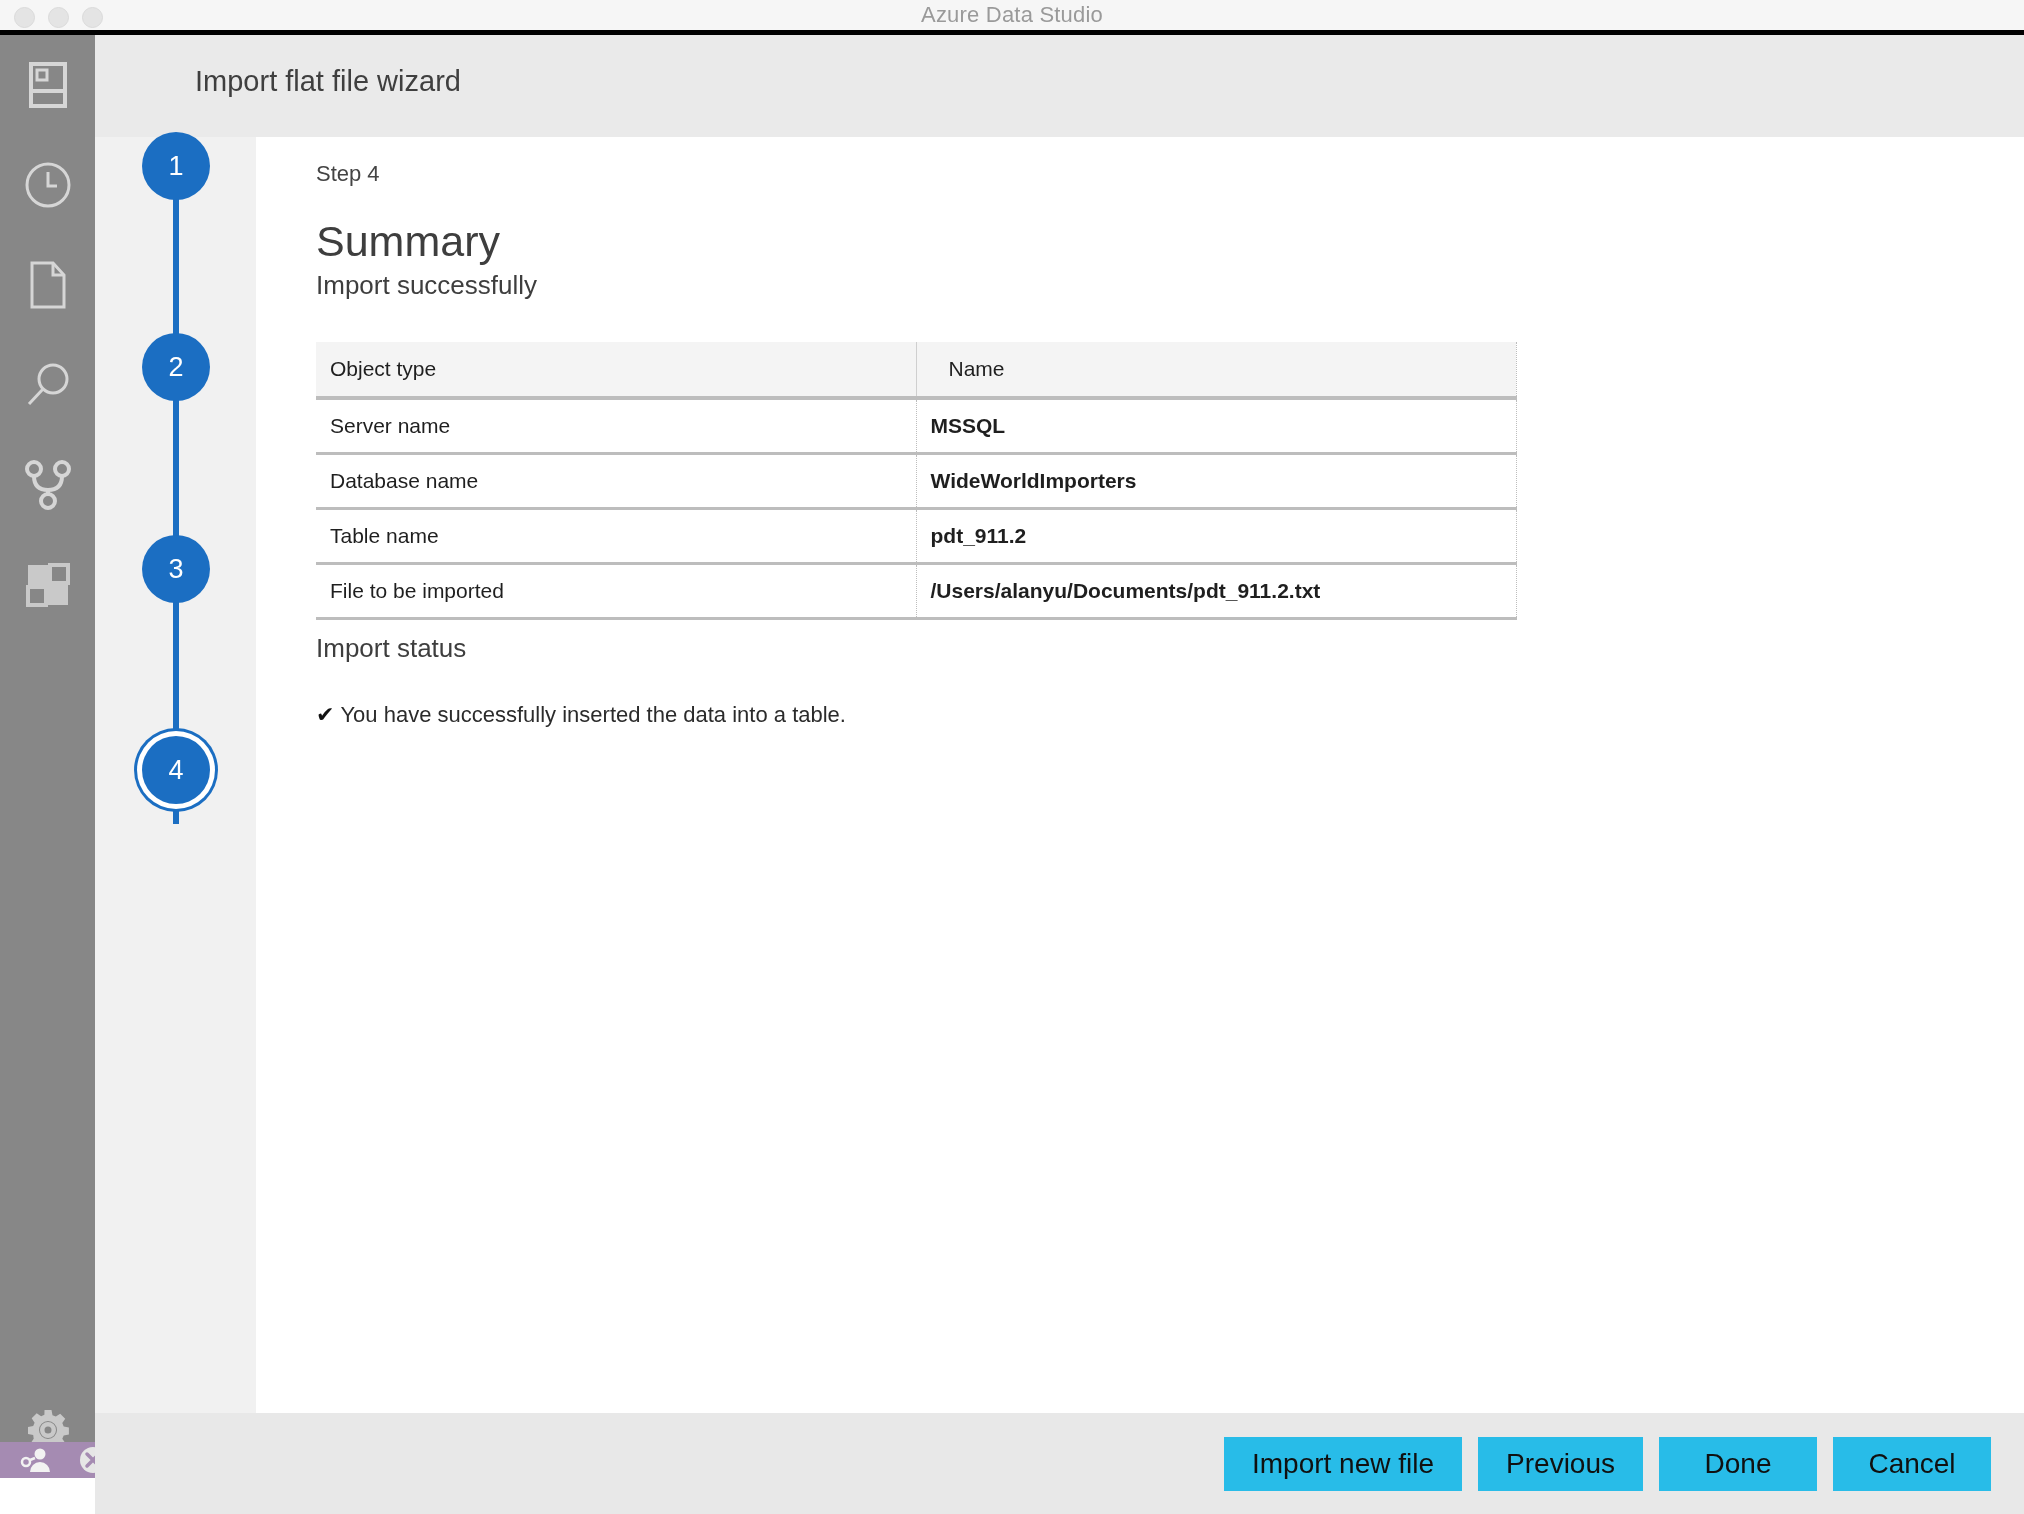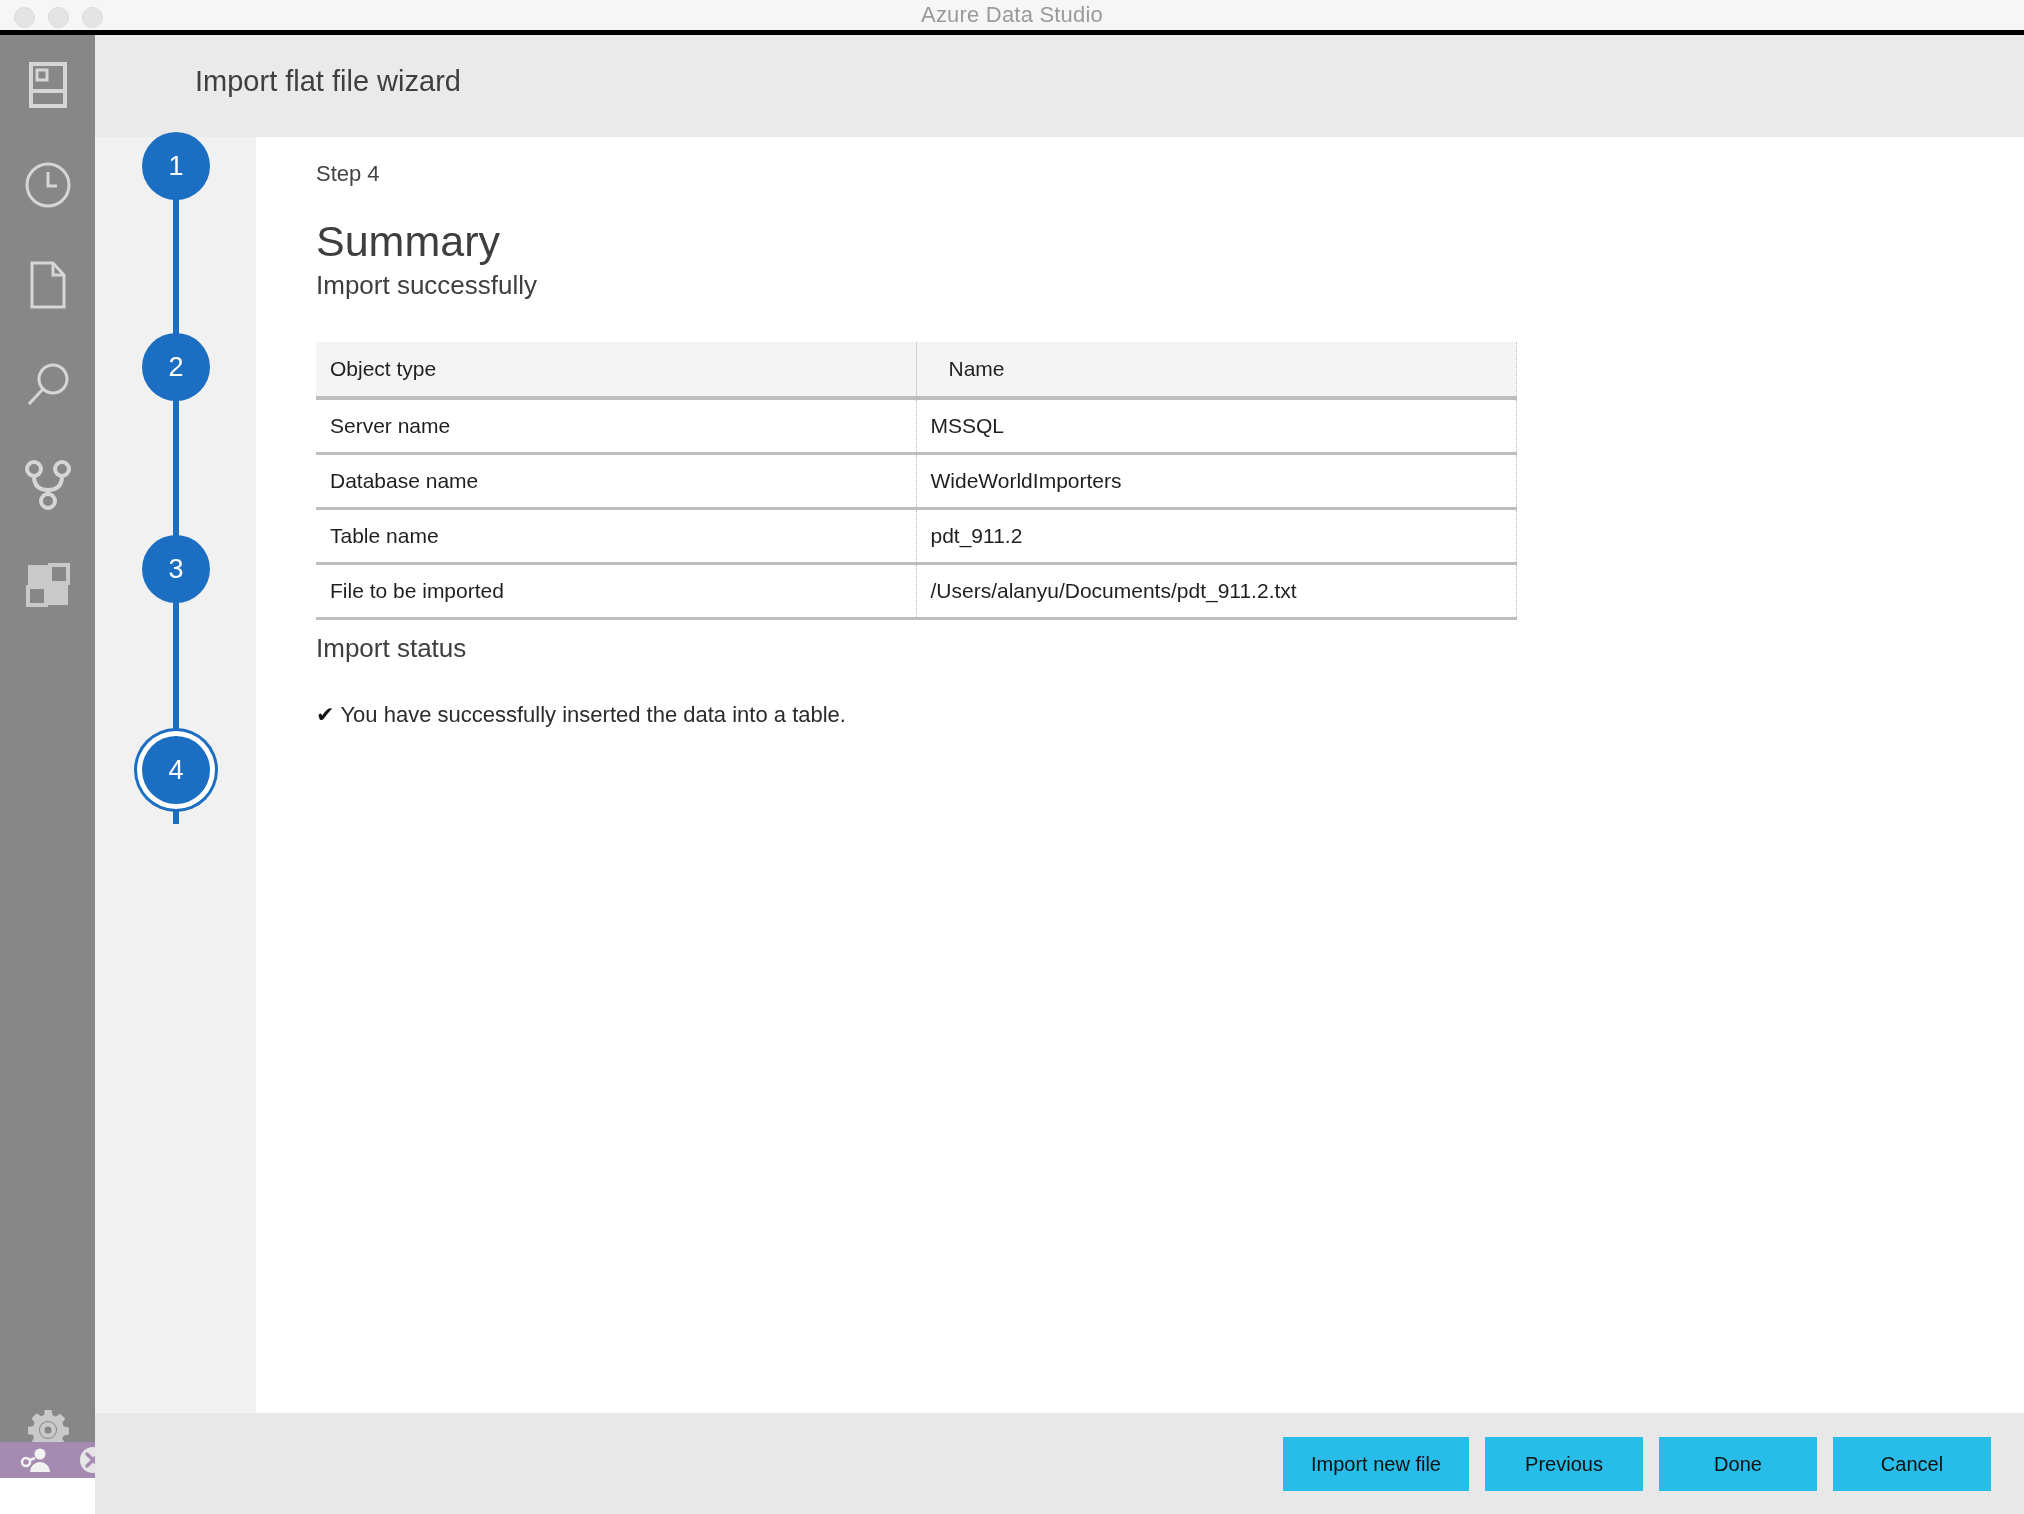--- a/index.html
+++ b/index.html
@@ -133,21 +133,21 @@
     border-right: 1px solid #cfcfcf;
   }
   .info-table th:last-child { border-right: 1px dotted #bdbdbd; padding-left: 32px; }
   .info-table td {
     font-size: 21px; color: #1f1f1f;
     padding: 14px 0 14px 14px;
     border-bottom: 3px solid #bdbdbd;
     border-right: 1px dotted #bdbdbd;
     background: #ffffff;
   }
-  .info-table td:last-child { border-right: 1px dotted #bdbdbd; }
+  .info-table td:last-child { border-right: 1px dotted #bdbdbd; font-weight: bold; }
   .col-obj { width: 600px; }
   .col-name { width: 600px; }
 
   .status-line {
     position: absolute; left: 60px; top: 565px;
     font-size: 22px; color: #2b2b2b;
   }
   .check-mark { font-size: 22px; color: #111111; margin-right: 6px; }
 
   
@@ -157,21 +157,21 @@
     background: #e8e8e8;
   }
   .footer-buttons {
     position: absolute; right: 33px; top: 24px;
     display: flex; gap: 16px;
   }
   .wiz-button {
     height: 54px;
     background: #28bce8;
     color: #101010;
-    font-size: 20px;
+    font-size: 28px;
     font-family: "Liberation Sans", sans-serif;
     border: none;
     padding: 0 28px;
     cursor: pointer;
     display: flex; align-items: center; justify-content: center;
     min-width: 158px;
   }
 </style>
 </head>
 <body>

